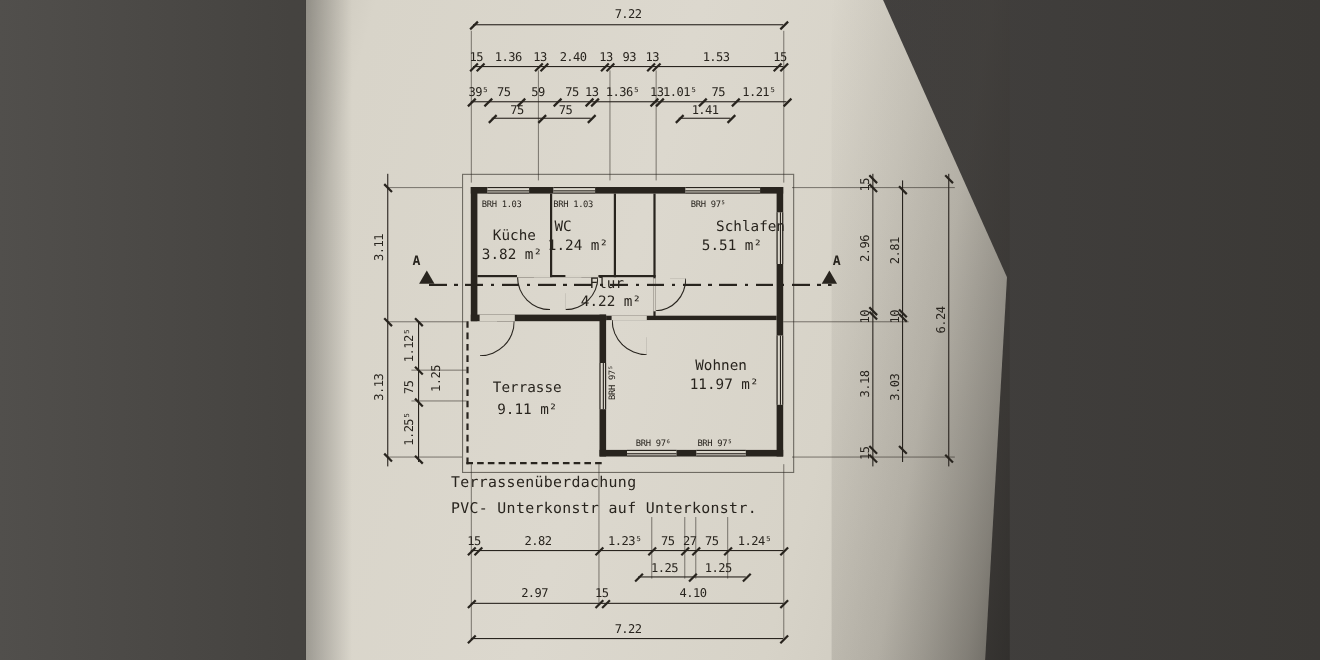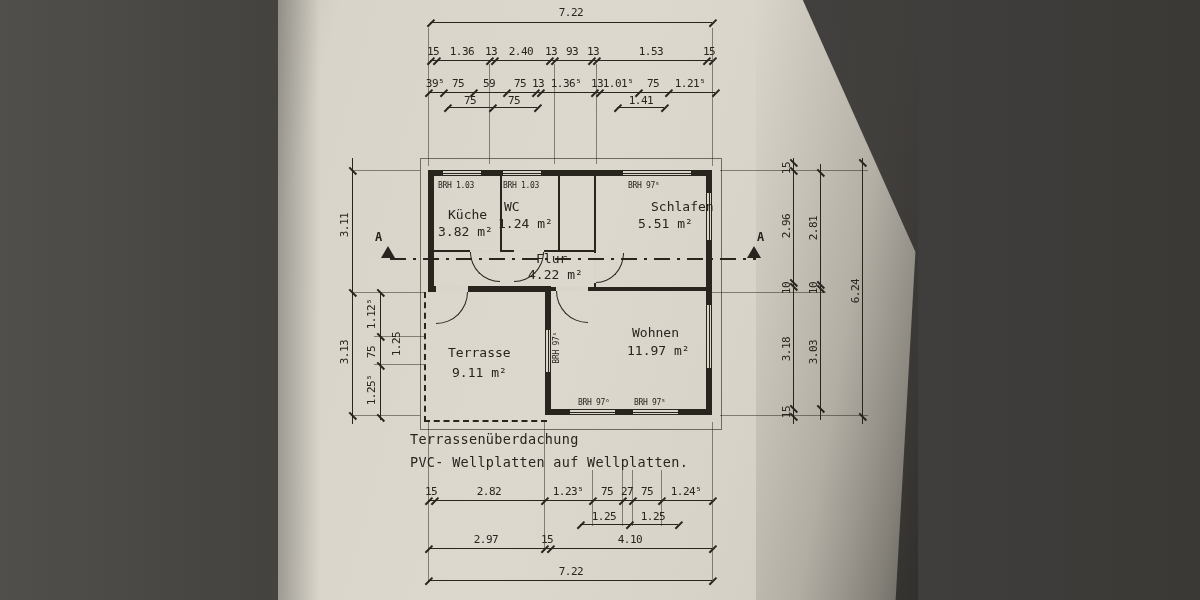--- a/index.html
+++ b/index.html
@@ -301,13 +301,13 @@
 <div class="rlab" style="left:452px;top:366px">9.11 m²</div>
 
 <div class="slab" style="left:438px;top:181px">BRH 1.03</div>
 <div class="slab" style="left:503px;top:181px">BRH 1.03</div>
 <div class="slab" style="left:628px;top:181px">BRH 97⁵</div>
 <div class="slab-v" style="left:552px;top:332px">BRH 97⁵</div>
 <div class="slab" style="left:578px;top:398px">BRH 97⁶</div>
 <div class="slab" style="left:634px;top:398px">BRH 97⁵</div>
 
 <div class="note" style="left:410px;top:432px">Terrassenüberdachung</div>
-<div class="note" style="left:410px;top:455px">PVC- Wellplatten auf Wellplatten.</div>
+<div class="note" style="left:410px;top:455px">PVC- Unterkonstr auf Unterkonstr.</div>
 
 </body></html>

